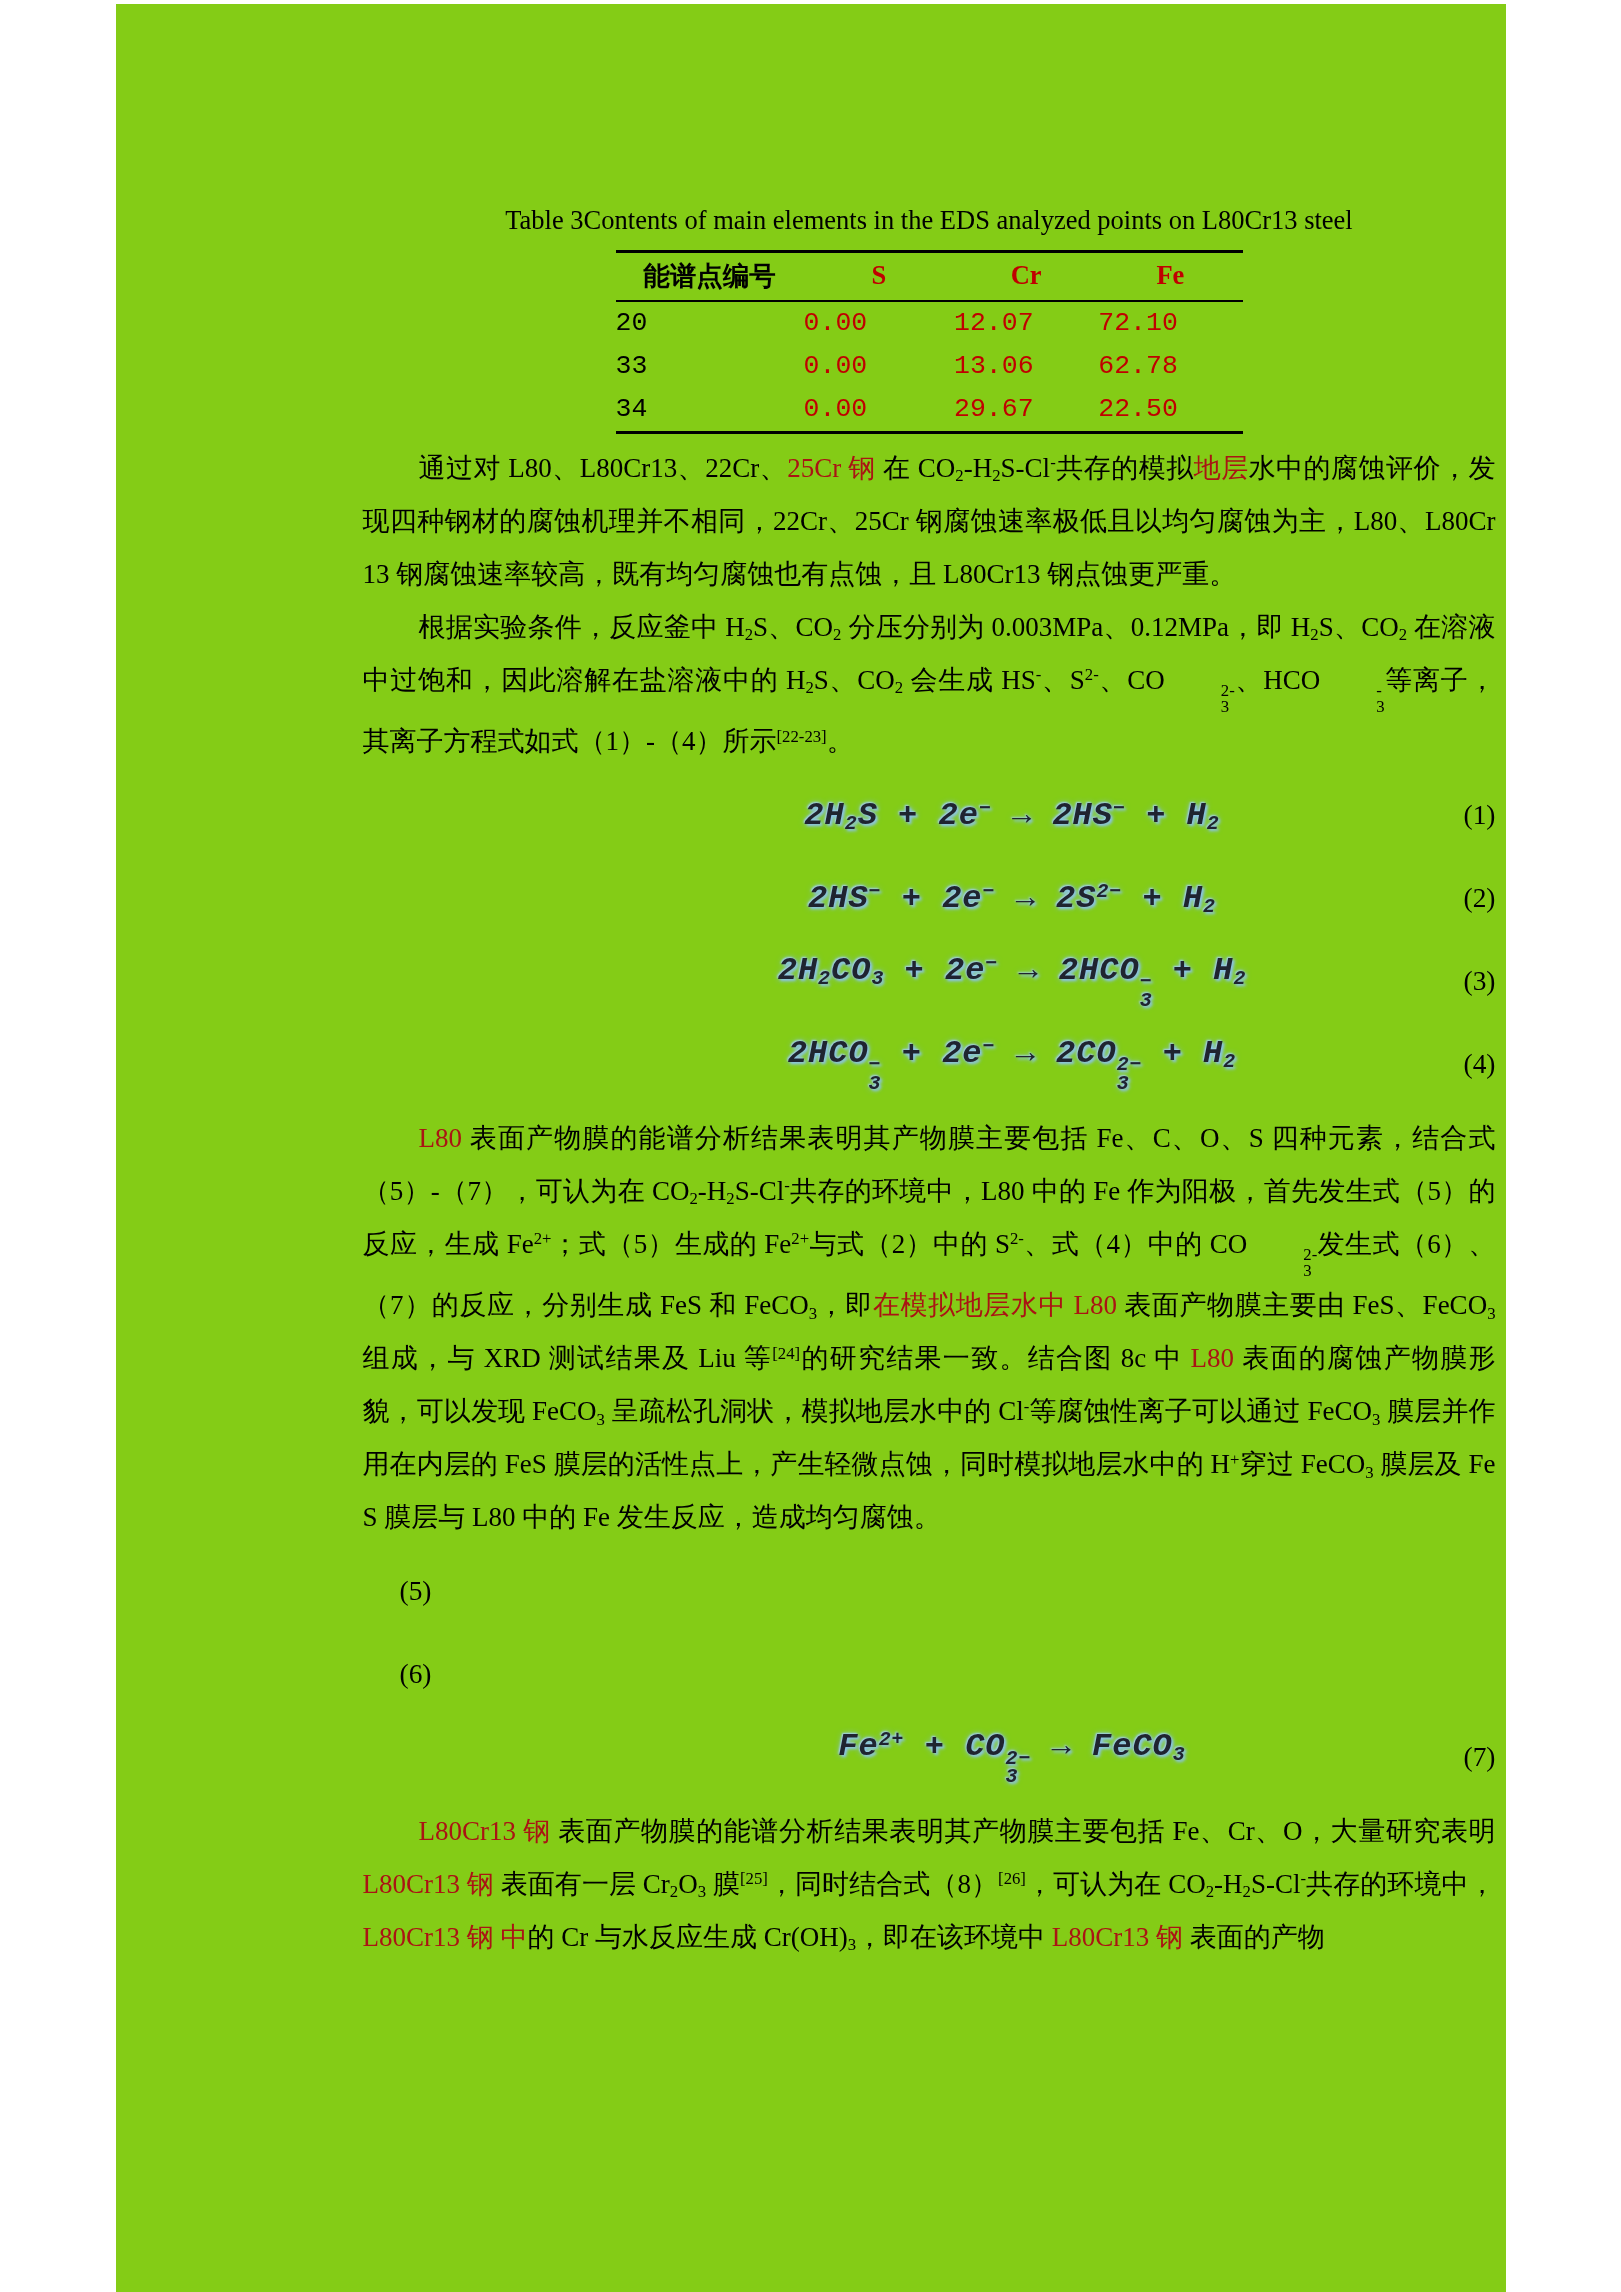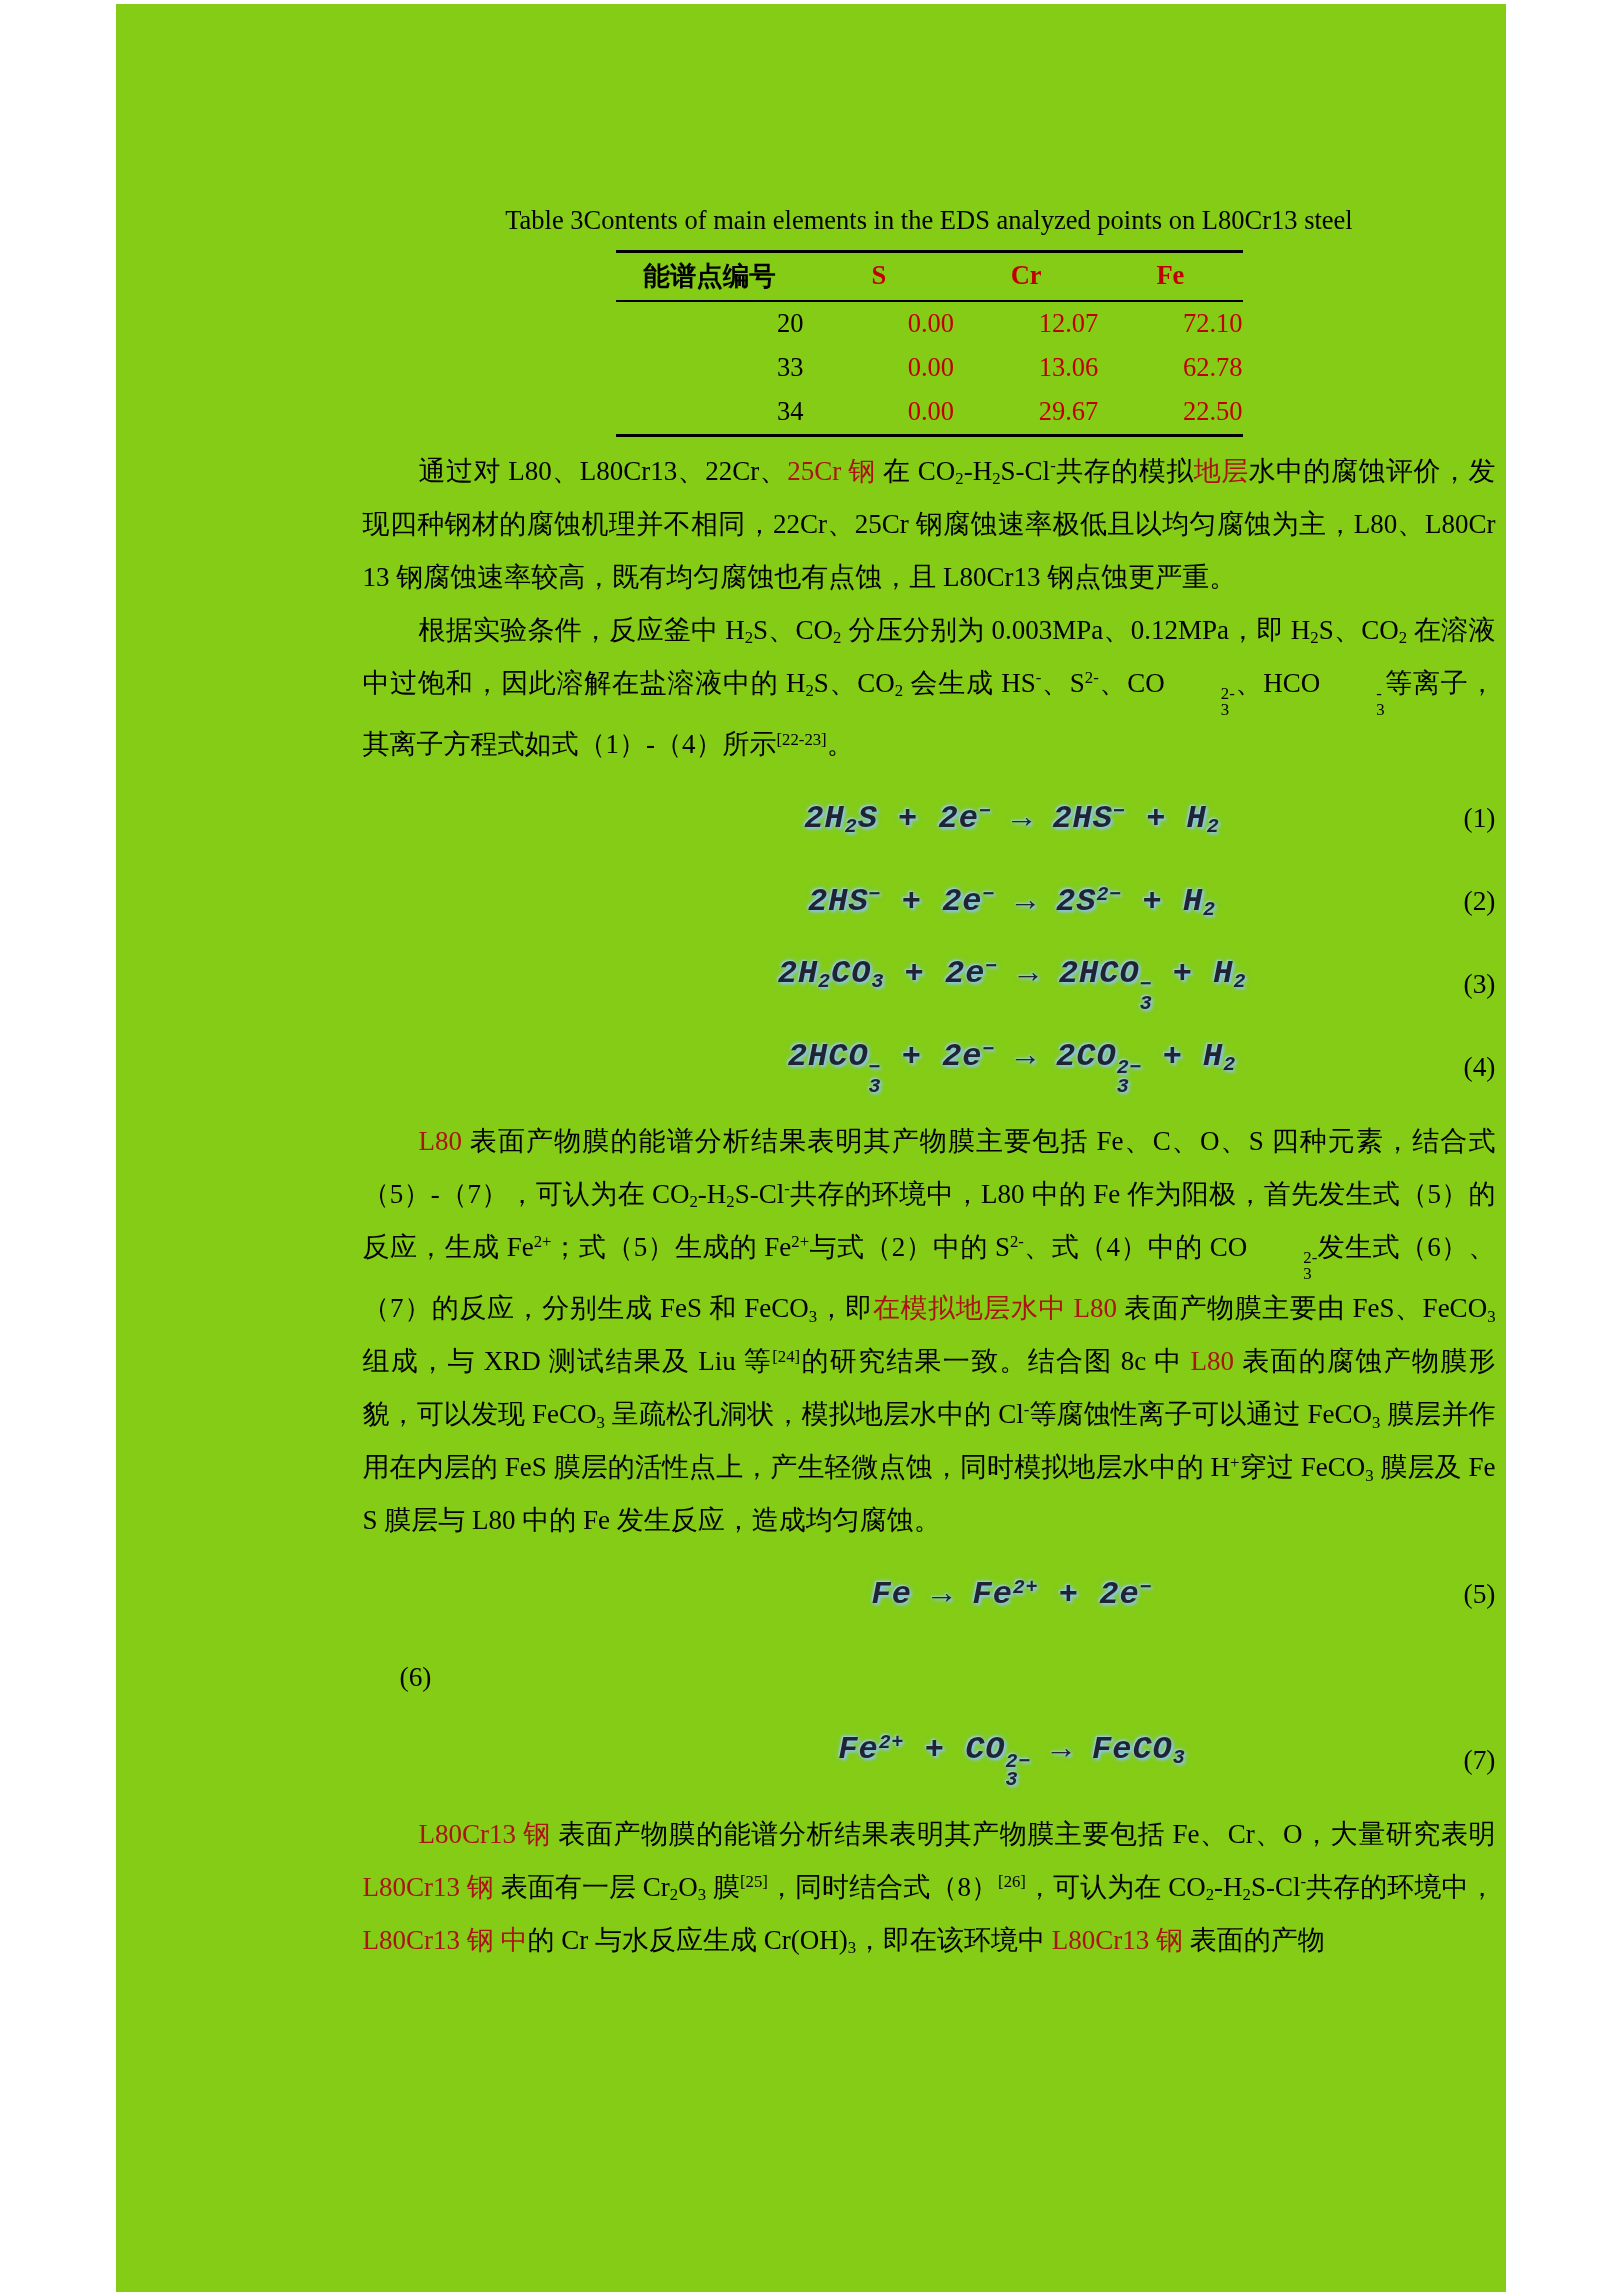--- a/index.html
+++ b/index.html
@@ -46,22 +46,23 @@
   table.data-table col.c2 { width: 24%; }
   table.data-table col.c3 { width: 23%; }
   table.data-table col.c4 { width: 23%; }
   table.data-table th {
     font-weight: bold;
     text-align: center;
     padding: 4.9px 0 6.9px 0;
     border-bottom: 2.9px solid #000;
   }
   table.data-table td {
-    text-align: right;
+    text-align: left;
     padding: 5.9px 0 6.9px 0;
+    font-family: Liberation Mono, monospace;
   }
   .red { color: var(--table-red); }
   .body-red { color: var(--body-red); }
   
   .section-heading {
     margin: 65px 0 0 0;
     font-family: "Liberation Sans", "DejaVu Sans", sans-serif;
     font-size: 33px;
     font-weight: bold;
     line-height: 45px;
@@ -211,21 +212,20 @@
         </div>
       </div>
 
     <p class="para"><span class="body-red">L80</span><span> 表面产物膜的能谱分析结果表明其产物膜主要包括 Fe、C、O、S 四种元素，结合式（5）-（7），可认为在 CO</span><sub>2</sub><span>-H</span><sub>2</sub><span>S-Cl</span><sup>-</sup><span>共存的环境中，L80 中的 Fe 作为阳极，首先发生式（5）的反应，生成 Fe</span><sup>2+</sup><span>；式（5）生成的 Fe</span><sup>2+</sup><span>与式（2）中的 S</span><sup>2-</sup><span>、式（4）中的 CO</span><span class="stack">
           <span class="up">2-</span>
           <span class="down">3</span>
         </span><span>发生式（6）、（7）的反应，分别生成 FeS 和 FeCO</span><sub>3</sub><span>，即</span><span class="body-red">在模拟地层水中 L80</span><span> 表面产物膜主要由 FeS、FeCO</span><sub>3</sub><span> 组成，与 XRD 测试结果及 Liu 等</span><sup>[24]</sup><span>的研究结果一致。结合图 8c 中 </span><span class="body-red">L80</span><span> 表面的腐蚀产物膜形貌，可以发现 FeCO</span><sub>3</sub><span> 呈疏松孔洞状，模拟地层水中的 Cl</span><sup>-</sup><span>等腐蚀性离子可以通过 FeCO</span><sub>3</sub><span> 膜层并作用在内层的 FeS 膜层的活性点上，产生轻微点蚀，同时模拟地层水中的 H</span><sup>+</sup><span>穿过 FeCO</span><sub>3</sub><span> 膜层及 FeS 膜层与 L80 中的 Fe 发生反应，造成均匀腐蚀。</span></p>
 
     <div class="eq-group">
         <div class="eq-row">
-          <div class="eq-body"><span>Fe → Fe</span><sup>2+</sup><span> + 2e</span><sup>−</sup></div>
           <div class="eq-num">(5)</div>
         </div>
         <div class="eq-row">
           <div class="eq-num">(6)</div>
         </div>
         <div class="eq-row">
           <div class="eq-body"><span>Fe</span><sup>2+</sup><span> + CO</span><span class="stack">
               <span class="up">2−</span>
               <span class="down">3</span>
             </span><span> → FeCO</span><sub>3</sub></div>

